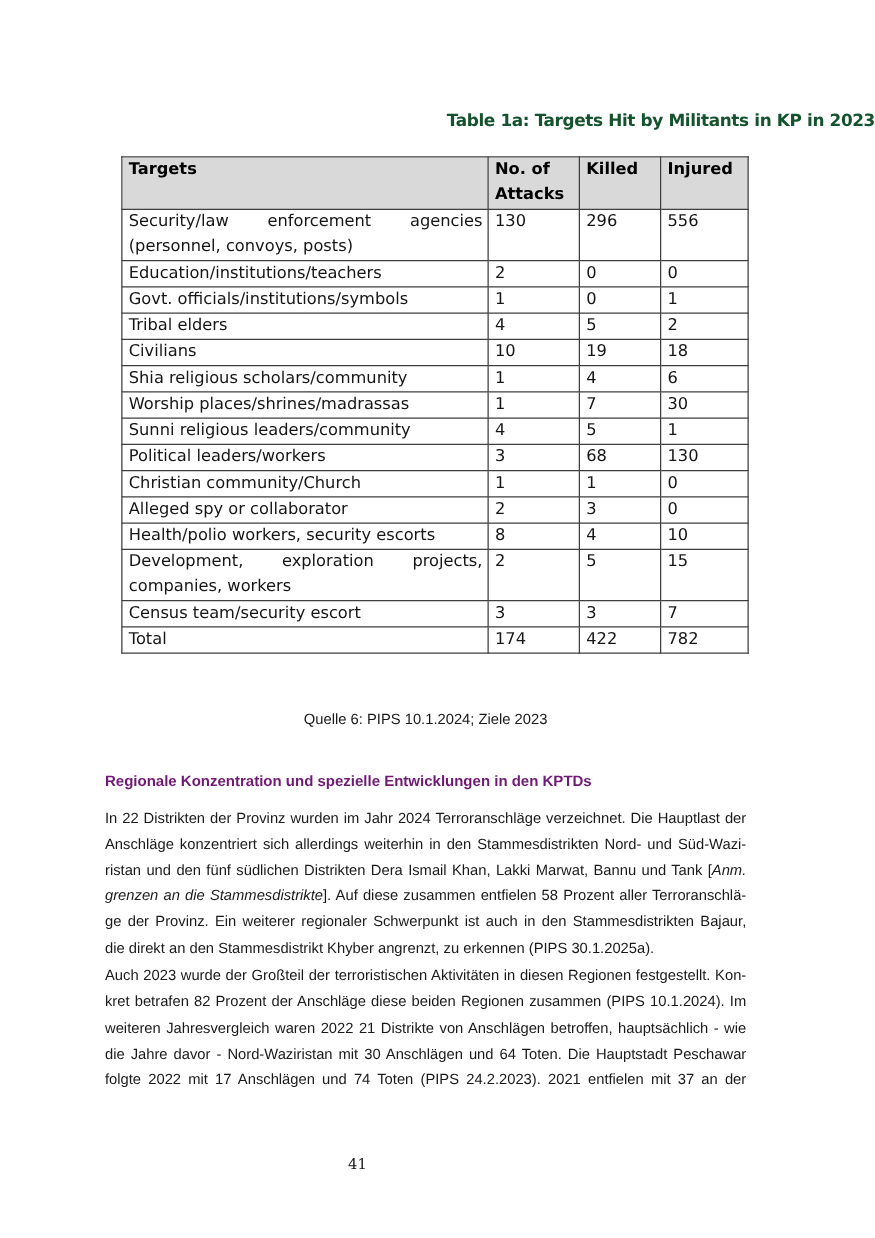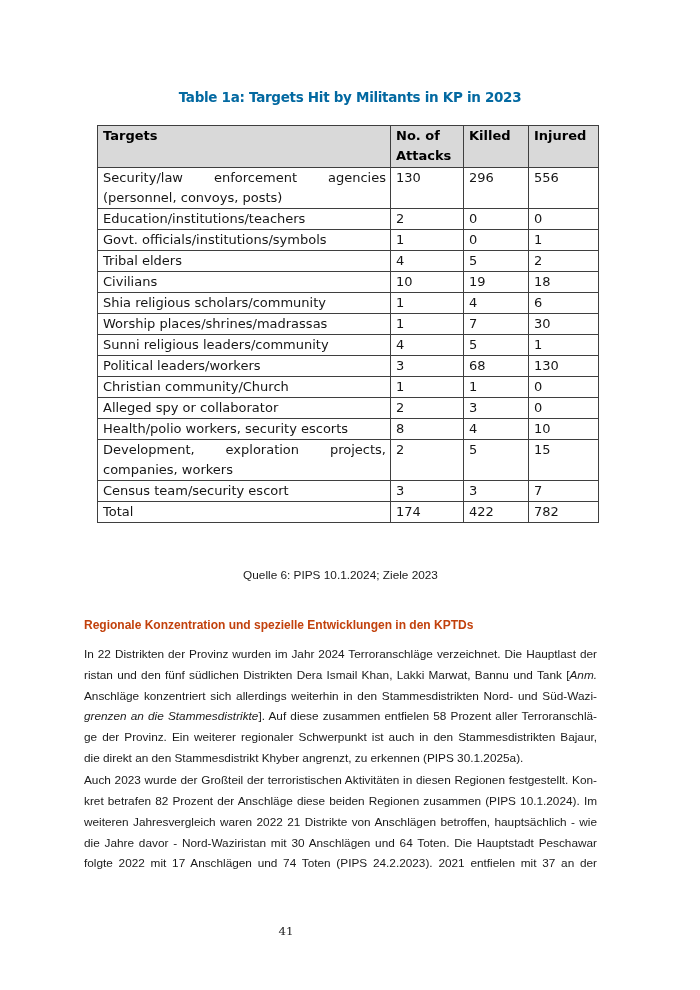--- a/index.html
+++ b/index.html
@@ -6,24 +6,24 @@
   body {
     width: 700px; height: 990px;
     background: #ffffff;
     position: relative;
     font-family: "Liberation Sans", sans-serif;
     color: #1a1a1a;
     overflow: hidden;
   }
   .doc-title {
     position: absolute; top: 89px; left: 0; width: 700px;
-    text-align: center;
+    text-align: right;
     font-family: "DejaVu Sans", sans-serif;
     font-weight: bold; font-size: 13.5px; letter-spacing: -0.3px;
-    color: #0369a1;
+    color: #14532d;
   }
   .tbl-wrap { position: absolute; top: 125px; left: 97px; }
   table.targets {
     border-collapse: collapse; table-layout: fixed; width: 501px;
     font-family: "DejaVu Sans", sans-serif;
     font-size: 13px; line-height: 20px; color: #161616;
   }
   table.targets th, table.targets td {
     border: 1px solid #3f3f3f;
     padding: 0 4px 0 5px;
@@ -39,21 +39,21 @@
   table.targets tbody td { height: 20px; }
   .cell-line.fill, .line.fill { text-align: justify; text-align-last: justify; }
   .source-caption {
     position: absolute; top: 567px; left: 84px; width: 513px;
     text-align: center; font-size: 11.8px; line-height: 16px;
   }
   .seg-u { text-underline-offset: 2px; }
   .seg-i { font-style: italic; }
   .section-heading {
     position: absolute; top: 617px; left: 84px; width: 513px;
-    font-weight: bold; font-size: 12px; line-height: 16px; color: #c2410c;
+    font-weight: bold; font-size: 12px; line-height: 16px; color: #701a75;
   }
   .paras {
     position: absolute; top: 644px; left: 84px; width: 513px;
     font-size: 11.8px; line-height: 20.8px;
   }
   .para { margin: 0 0 1.5px 0; }
   .line { text-align: left; }
   .page-number {
     position: absolute; top: 924px; left: 0; width: 572px;
     text-align: center; font-size: 11.8px;
@@ -208,22 +208,22 @@
   </table>
 </div>
 
 <div class="source-caption"><span>Quelle 6: </span><span class="seg-u">PIPS 10.1.2024</span><span>; Ziele 2023</span></div>
 
 <div class="section-heading">Regionale Konzentration und spezielle Entwicklungen in den KPTDs</div>
 
 <div class="paras">
     <div class="para">
       <div class="line fill"><span>In 22 Distrikten der Provinz wurden im Jahr 2024 Terroranschläge verzeichnet. Die Hauptlast der</span></div>
+      <div class="line fill"><span>Anschläge konzentriert sich allerdings weiterhin in den Stammesdistrikten Nord- und Süd-Wazi-</span></div>
       <div class="line fill"><span>ristan und den fünf südlichen Distrikten Dera Ismail Khan, Lakki Marwat, Bannu und Tank [</span><span class="seg-i">Anm.</span></div>
-      <div class="line fill"><span>Anschläge konzentriert sich allerdings weiterhin in den Stammesdistrikten Nord- und Süd-Wazi-</span></div>
       <div class="line fill"><span class="seg-i">grenzen an die Stammesdistrikte</span><span>]. Auf diese zusammen entfielen 58 Prozent aller Terroranschlä-</span></div>
       <div class="line fill"><span>ge der Provinz. Ein weiterer regionaler Schwerpunkt ist auch in den Stammesdistrikten Bajaur,</span></div>
       <div class="line"><span>die direkt an den Stammesdistrikt Khyber angrenzt, zu erkennen (</span><span class="seg-u">PIPS 30.1.2025a</span><span>).</span></div>
     </div>
     <div class="para">
       <div class="line fill"><span>Auch 2023 wurde der Großteil der terroristischen Aktivitäten in diesen Regionen festgestellt. Kon-</span></div>
       <div class="line fill"><span>kret betrafen 82 Prozent der Anschläge diese beiden Regionen zusammen (</span><span class="seg-u">PIPS 10.1.2024</span><span>). Im</span></div>
       <div class="line fill"><span>weiteren Jahresvergleich waren 2022 21 Distrikte von Anschlägen betroffen, hauptsächlich - wie</span></div>
       <div class="line fill"><span>die Jahre davor - Nord-Waziristan mit 30 Anschlägen und 64 Toten. Die Hauptstadt Peschawar</span></div>
       <div class="line fill"><span>folgte 2022 mit 17 Anschlägen und 74 Toten (</span><span class="seg-u">PIPS 24.2.2023</span><span>). 2021 entfielen mit 37 an der</span></div>

